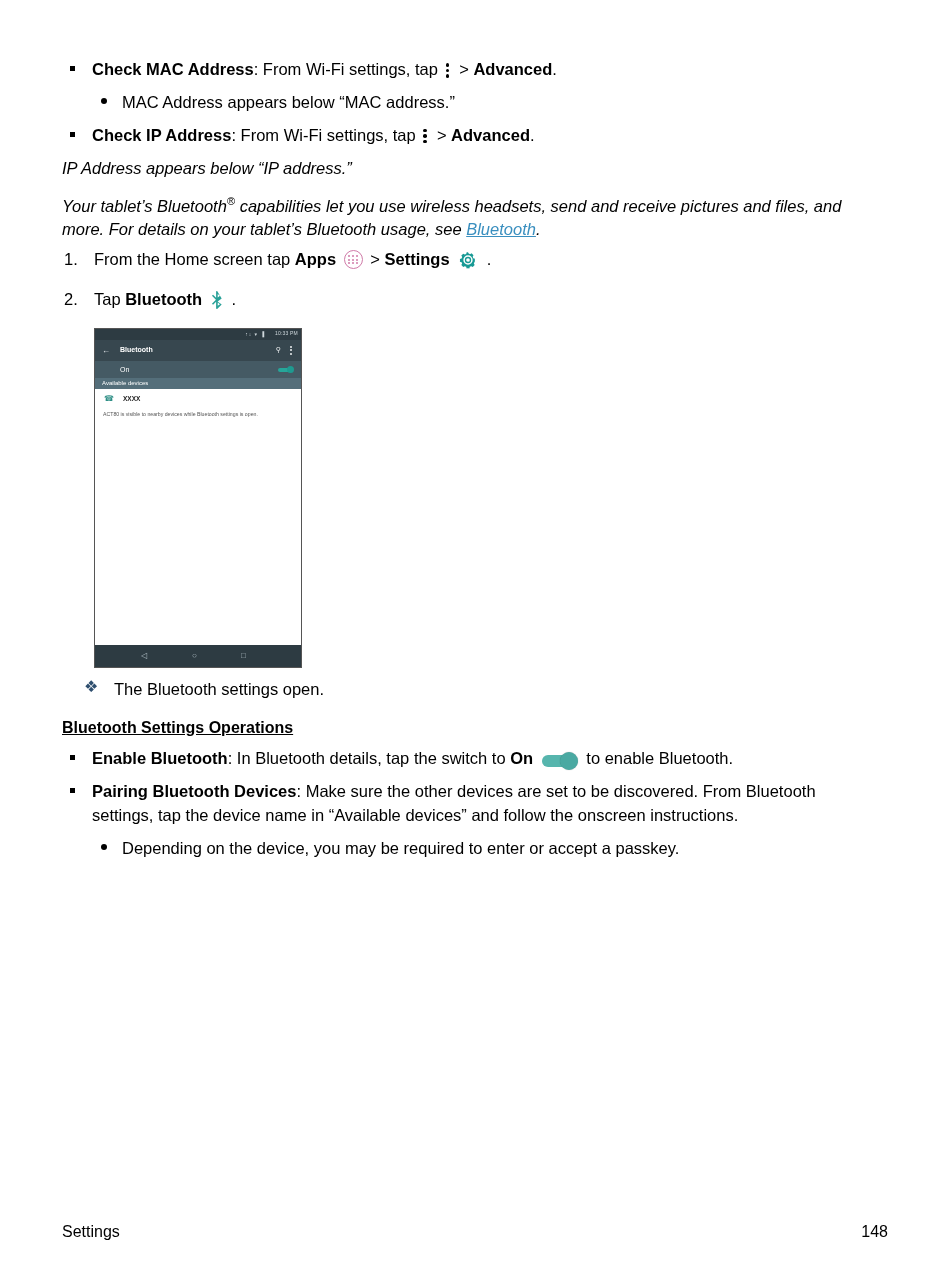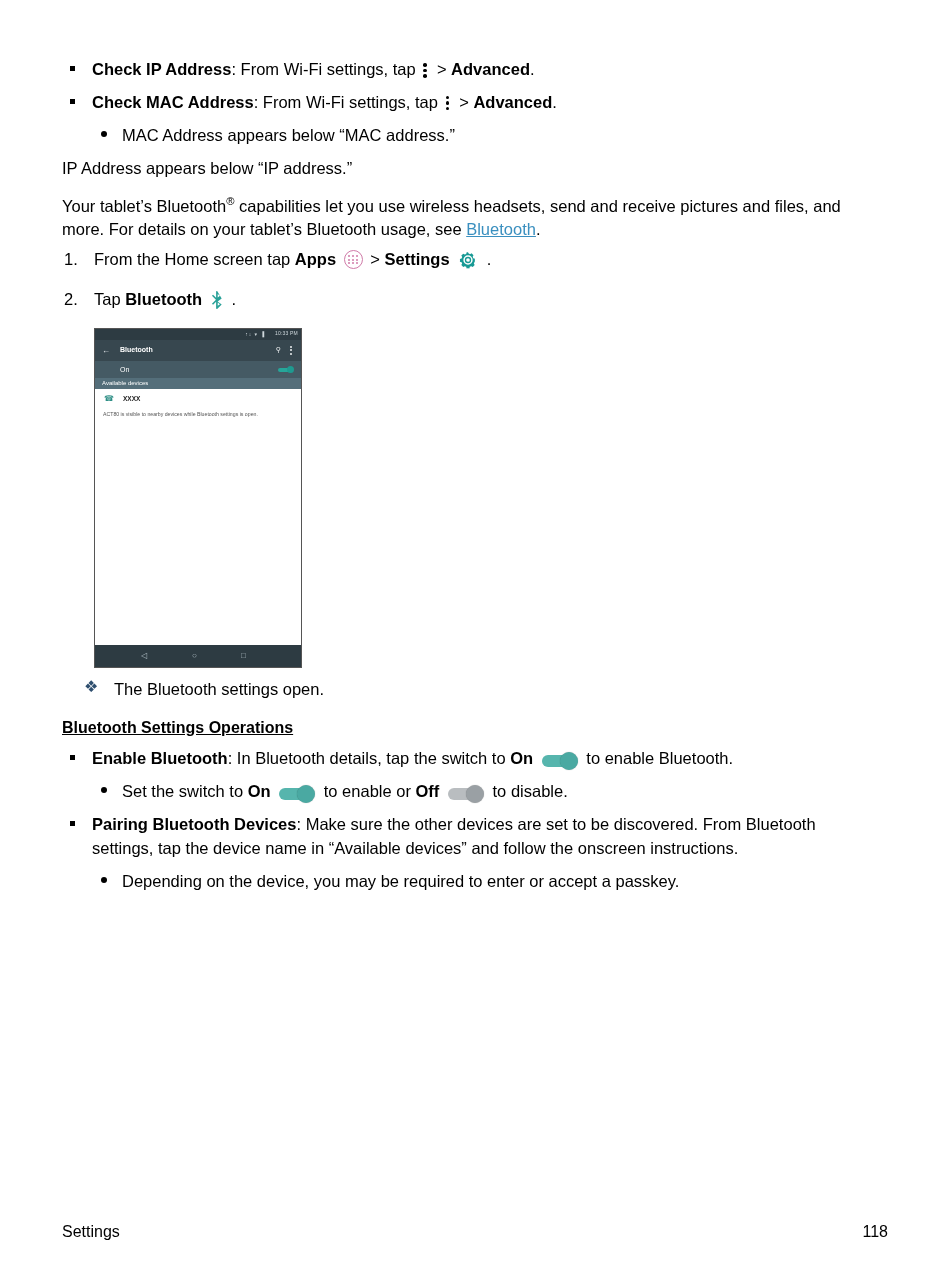--- a/index.html
+++ b/index.html
@@ -26,20 +26,21 @@
     left: 62px;
     top: 58px;
     width: 818px;
   }
 
   
   .p {
     font-size: 16.5px;
     line-height: 1.45;
     margin: 12px 0 6px 0;
+    font-style: italic;
   }
   b, .b { font-weight: bold; }
   .link { color: #3a8fbf; }
 
   
   ul.sq, ul.dot {
     list-style: none;
     margin: 0;
     padding: 0;
   }
@@ -368,35 +369,35 @@
   sup { font-size: 0.68em; vertical-align: super; }
 </style>
 </head>
 <body>
 
 <div class="page">
   <div class="content">
 
     <ul class="sq">
       <li>
+        <b>Check MAC Address</b><span>: From Wi-Fi settings, tap</span>
+        <span class="ic ic-kebab"><i></i><i></i><i></i></span>
+        <span>&gt;</span>
+        <b>Advanced</b><span>.</span>
+
+        <ul class="dot" style="margin-top:9px;">
+          <li><span>MAC Address appears below “MAC address.”</span></li>
+        </ul>
+      </li>
+
+      <li>
         <b>Check IP Address</b><span>: From Wi-Fi settings, tap</span>
         <span class="ic ic-kebab"><i></i><i></i><i></i></span>
         <span>&gt;</span>
         <b>Advanced</b><span>.</span>
-      </li>
-
-      <li>
-        <b>Check MAC Address</b><span>: From Wi-Fi settings, tap</span>
-        <span class="ic ic-kebab"><i></i><i></i><i></i></span>
-        <span>&gt;</span>
-        <b>Advanced</b><span>.</span>
-
-        <ul class="dot" style="margin-top:9px;">
-          <li><span>MAC Address appears below “MAC address.”</span></li>
-        </ul>
       </li>
     </ul>
 
     <p class="p" style="margin-top:6px;">IP Address appears below “IP address.”</p>
 
 
     <p class="p"><span>Your tablet’s Bluetooth</span><sup>®</sup><span> capabilities let you use wireless headsets, send and receive pictures and files, and more. For details on your tablet’s Bluetooth usage, see </span><a class="link" href="#">Bluetooth</a><span>.</span></p>
 
     <ol class="num" style="margin-top:4px;">
       <li>
@@ -469,40 +470,31 @@
     <h2 class="h-sub">Bluetooth Settings Operations</h2>
 
     <ul class="sq">
       <li>
         <b>Enable Bluetooth</b><span>: In Bluetooth details, tap the switch to</span>
         <b>On</b>
         <span class="sw on"><span class="track"></span><span class="knob"></span></span>
         <span>to enable Bluetooth.</span>
 
         <ul class="dot" style="margin-top:9px;">
-          <li>
-            <span>Set the switch to</span>
-            <b>On</b>
-            <span class="sw on"><span class="track"></span><span class="knob"></span></span>
-            <span>to enable or</span>
-            <b>Off</b>
-            <span class="sw off"><span class="track"></span><span class="knob"></span></span>
-            <span>to disable.</span>
-          </li>
         </ul>
       </li>
 
       <li>
         <b>Pairing Bluetooth Devices</b><span>: Make sure the other devices are set to be discovered. From Bluetooth settings, tap the device name in “Available devices” and follow the onscreen instructions.</span>
 
         <ul class="dot" style="margin-top:9px;">
           <li><span>Depending on the device, you may be required to enter or accept a passkey.</span></li>
         </ul>
       </li>
     </ul>
 
   </div>
 
   <div class="footer">
     <span class="left">Settings</span>
-    <span class="right">118</span>
+    <span class="right">148</span>
   </div>
 </div>
 
 </body></html>

